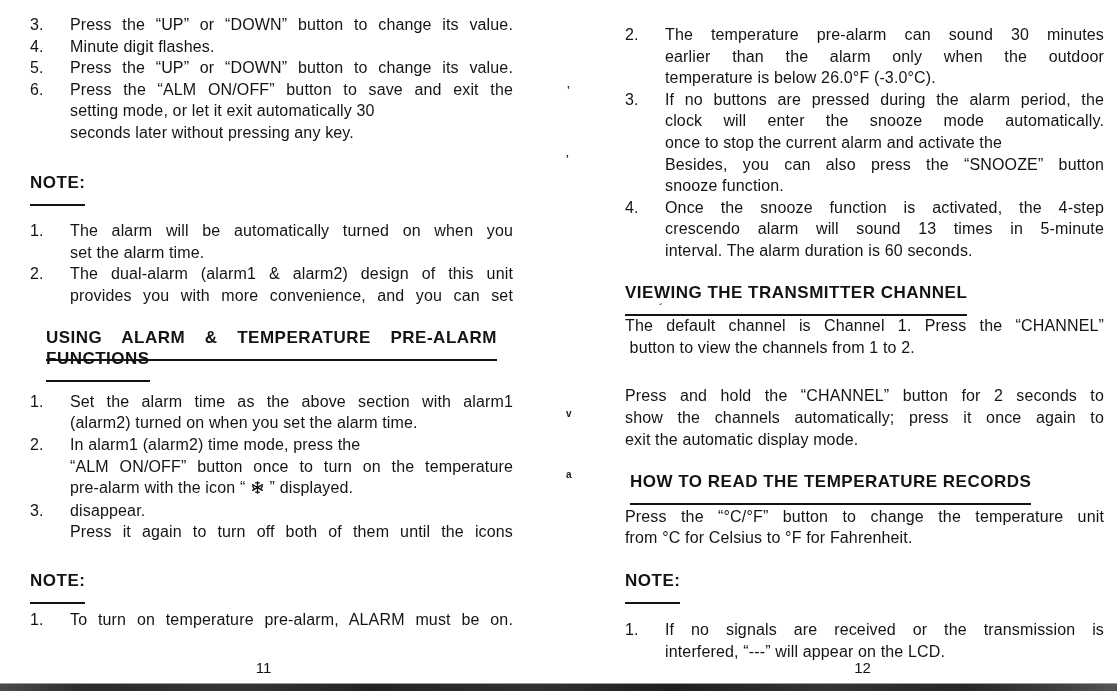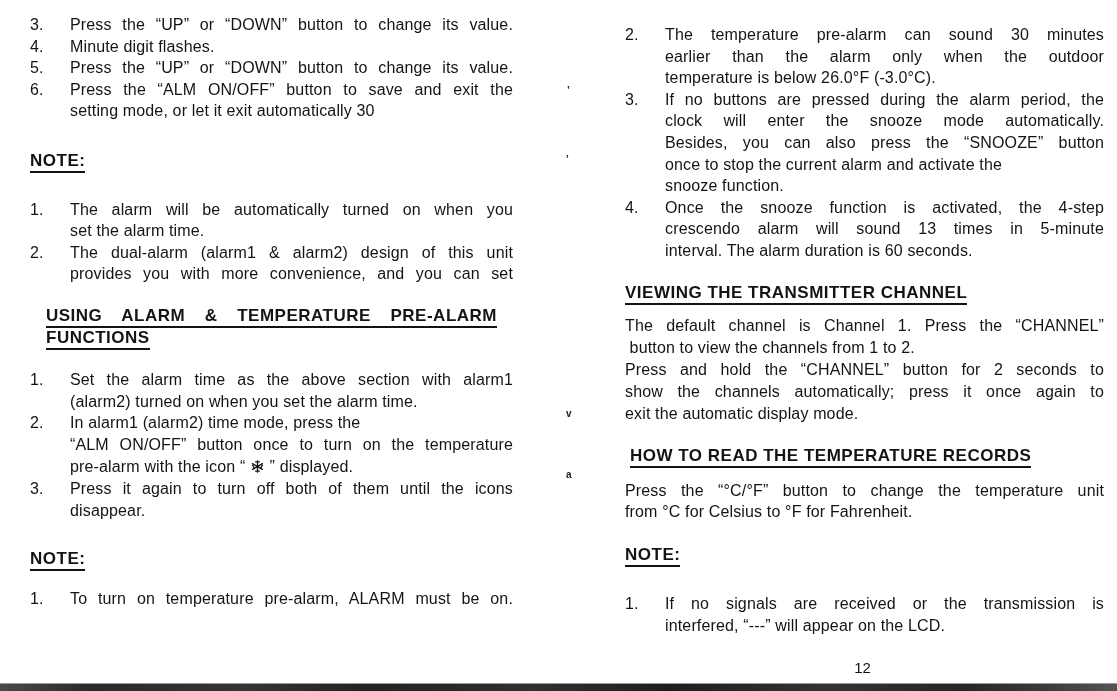--- a/index.html
+++ b/index.html
@@ -39,28 +39,28 @@
 
   .para { }
 
   .heading {
     font-size: 17px;
     font-weight: bold;
     line-height: 21.6px;
     letter-spacing: 0.5px;
   }
   .heading.j { text-align: justify; text-align-last: justify; }
-  .hd-text { border-bottom: 2px solid #131313; padding-bottom: 1px; }
+  .hd-text { border-bottom: 2px solid #131313; padding-bottom: 12px; }
 
   
   .page0 .b1 { margin: 28px 0 27px; }
   .page0 .b3 { margin: 20px 16px 21px; }
   .page0 .b5 { margin: 27px 0 18px; }
   .page1 .b1 { margin: 20px 0 12px;  }
-  .page1 .b3 { margin-top: 1px; }
+  .page1 .b3 { margin-top: 27px; }
   .page1 .b4 { margin: 21px 5px 13px; }
   .page1 .b6 { margin: 21px 0 28px; }
 
   .page-num {
     position: absolute; top: 660px; left: 0; width: 100%;
     text-align: center; font-size: 15px; line-height: 16px;
   }
   .page0 .page-num { transform: translateX(-8px); }
   .page1 .page-num { transform: translateX(-2px); }
 
@@ -106,20 +106,21 @@
             <div class="num">5.</div>
             <div class="body">
               <div class="ln j">Press the “UP” or “DOWN” button to change its value.</div>
             </div>
           </div>
           <div class="item">
             <div class="num">6.</div>
             <div class="body">
               <div class="ln j">Press the “ALM ON/OFF” button to save and exit the</div>
               <div class="ln">setting mode, or let it exit automatically 30</div>
+              <div class="ln">seconds later without pressing any key.</div>
             </div>
           </div>
         </div>
         <div class="heading b1"><span class="hd-text">NOTE:</span></div>
         <div class="list b2">
           <div class="item">
             <div class="num">1.</div>
             <div class="body">
               <div class="ln j">The alarm will be automatically turned on when you</div>
               <div class="ln">set the alarm time.</div>
@@ -157,52 +158,53 @@
                       <line x1="3" y1="9.5" x2="6.5" y2="15.6"></line>
                       <line x1="21" y1="9.5" x2="17.5" y2="15.6"></line>
                     </g>
                     <circle cx="12" cy="12" r="2.6" fill="#111"></circle>
                   </svg></span> ” displayed.</div>
             </div>
           </div>
           <div class="item">
             <div class="num">3.</div>
             <div class="body">
+              <div class="ln">disappear.</div>
               <div class="ln j">Press it again to turn off both of them until the icons</div>
-              <div class="ln">disappear.</div>
             </div>
           </div>
         </div>
         <div class="heading b5"><span class="hd-text">NOTE:</span></div>
         <div class="list b6">
           <div class="item">
             <div class="num">1.</div>
             <div class="body">
               <div class="ln j">To turn on temperature pre-alarm, ALARM must be on.</div>
             </div>
           </div>
         </div>
+        <div class="page-num">11</div>
       </div>
       <div class="page page1">
         <div class="list b0">
           <div class="item">
             <div class="num">2.</div>
             <div class="body">
               <div class="ln j">The temperature pre-alarm can sound 30 minutes</div>
               <div class="ln j">earlier than the alarm only when the outdoor</div>
               <div class="ln">temperature is below 26.0°F (-3.0°C).</div>
             </div>
           </div>
           <div class="item">
             <div class="num">3.</div>
             <div class="body">
               <div class="ln j">If no buttons are pressed during the alarm period, the</div>
               <div class="ln j">clock will enter the snooze mode automatically.</div>
+              <div class="ln">once to stop the current alarm and activate the</div>
               <div class="ln j">Besides, you can also press the “SNOOZE” button</div>
-              <div class="ln">once to stop the current alarm and activate the</div>
               <div class="ln">snooze function.</div>
             </div>
           </div>
           <div class="item">
             <div class="num">4.</div>
             <div class="body">
               <div class="ln j">Once the snooze function is activated, the 4-step</div>
               <div class="ln j">crescendo alarm will sound 13 times in 5-minute</div>
               <div class="ln">interval. The alarm duration is 60 seconds.</div>
             </div>

